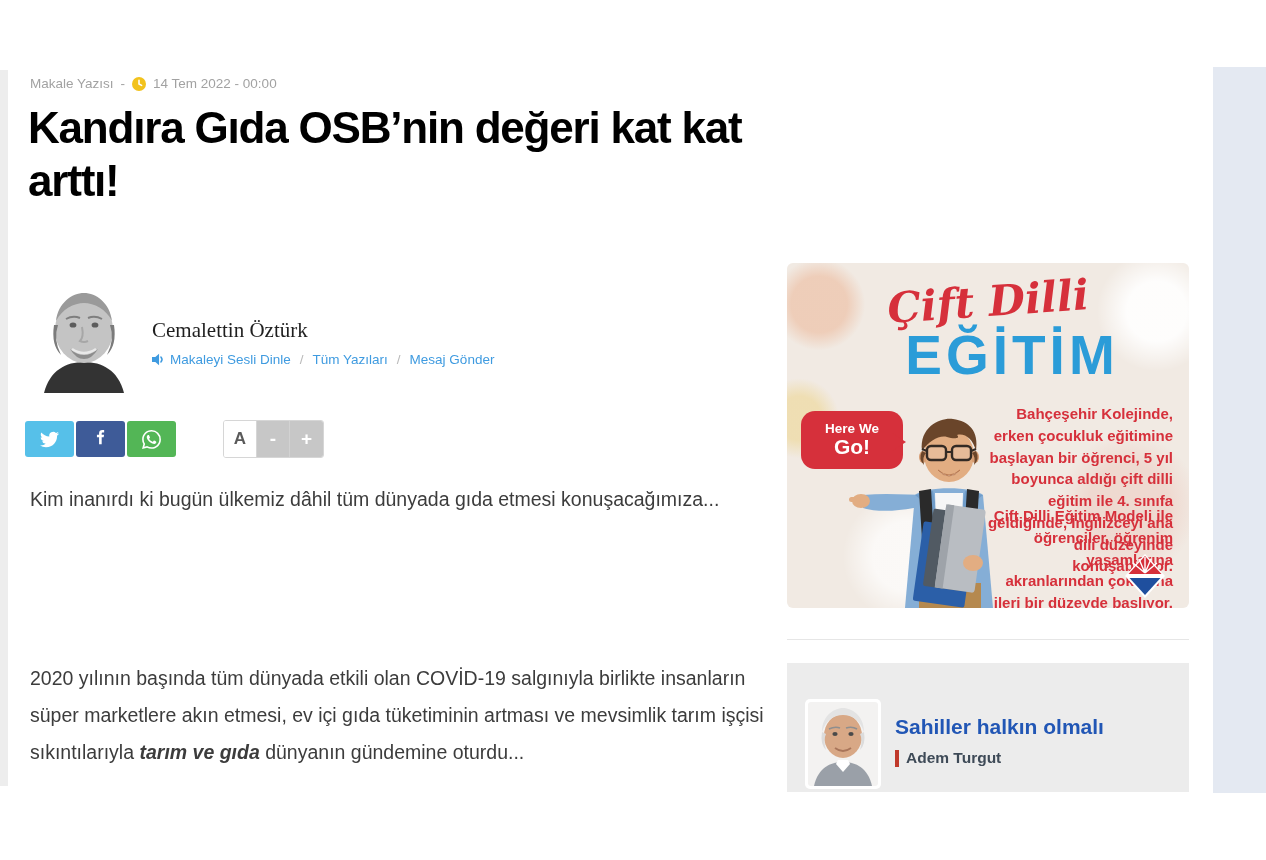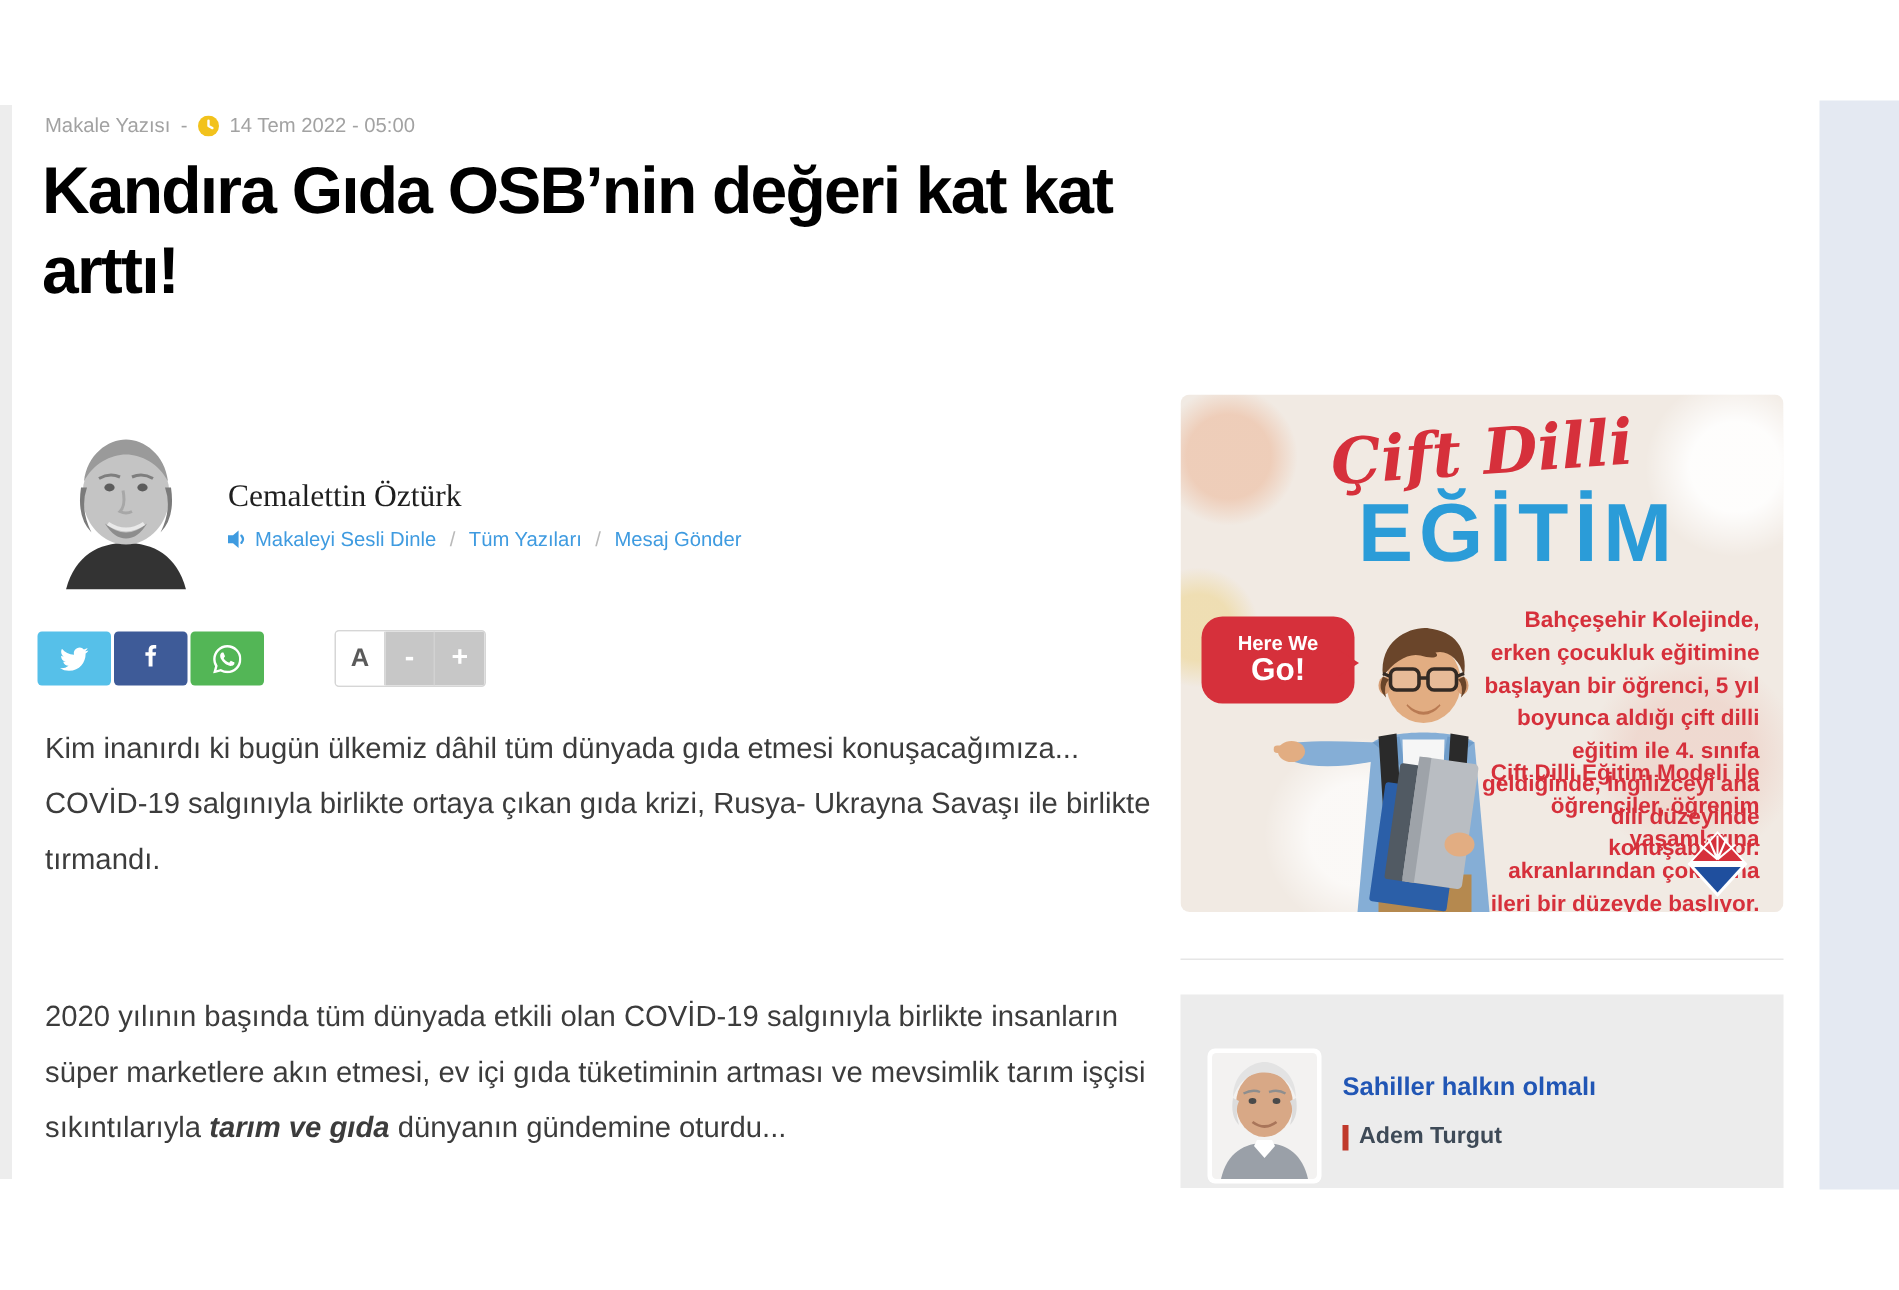--- a/index.html
+++ b/index.html
@@ -78,21 +78,21 @@
   .ad-copy-2 { top:242px; }
   .ad-logo { position:absolute; right:24px; bottom:10px; width:40px; height:44px; }
 
   .sidebar-divider { position:absolute; left:787px; top:639px; width:402px; height:1px; background:#e6e6e6; }
 
   .related-card { position:absolute; left:787px; top:663px; width:402px; height:129px;
                   background:var(--card-bg,#ececec); cursor:pointer; }
   .related-photo { position:absolute; left:18px; top:36px; width:76px; height:90px;
                    background:#fff; border-radius:5px; padding:3px; }
   .related-photo svg { width:100%; height:100%; border-radius:3px; }
-  .related-title { position:absolute; left:108px; top:52px; font-size:17px; font-weight:bold;
+  .related-title { position:absolute; left:108px; top:52px; font-size:21px; font-weight:bold;
                    color:var(--related-title-blue,#2156b5); }
   .related-author { position:absolute; left:108px; top:86px; display:flex; align-items:center; gap:7px;
                     font-size:15.5px; font-weight:bold; color:#3e4a57; }
   .author-bar { width:4px; height:17px; background:#c0392b; display:inline-block; }
 </style>
 </head>
 <body>
 
 <div id="page">
 
@@ -101,21 +101,21 @@
 
   <div class="meta-row">
     <span>Makale Yazısı</span>
     <span>-</span>
     <span class="clock">
       <svg viewBox="0 0 14 14">
           <circle cx="7" cy="7" r="7" fill="#f2c21c"></circle>
           <path d="M7 3.4 V7 L9.6 8.4" stroke="#fff" stroke-width="1.6" fill="none" stroke-linecap="round" stroke-linejoin="round"></path>
         </svg>
     </span>
-    <span>14 Tem 2022 - 05:00</span>
+    <span>14 Tem 2022 - 00:00</span>
   </div>
 
   <h1 class="headline">Kandıra Gıda OSB’nin değeri kat kat arttı!</h1>
 
   <div class="avatar">
     <svg viewBox="0 0 96 110">
       <path d="M8 110 C14 87 30 79 48 79 C66 79 82 87 88 110 Z" fill="#333"></path>
       <ellipse cx="48" cy="47" rx="29" ry="33" fill="#c4c4c4"></ellipse>
       <path d="M20 38 C22 20 36 10 48 10 C60 10 74 20 76 38 C70 26 58 20 48 20 C38 20 26 26 20 38 Z" fill="#9a9a9a"></path>
       <path d="M18 42 q-3 20 7 30 q-8 -16 -3 -30 Z" fill="#7b7b7b"></path>
@@ -165,21 +165,20 @@
     </div>
     <div class="fontsize-widget">
       <div class="fs-cell fs-a">A</div>
       <div class="fs-cell fs-minus">-</div>
       <div class="fs-cell fs-plus">+</div>
     </div>
   </div>
 
   <div class="body-para para-1">
     <div>Kim inanırdı ki bugün ülkemiz dâhil tüm dünyada gıda etmesi konuşacağımıza...</div>
-    <div>COVİD-19 salgınıyla birlikte ortaya çıkan gıda krizi, Rusya- Ukrayna Savaşı ile birlikte tırmandı.</div>
   </div>
   <div class="body-para para-2"><span>2020 yılının başında tüm dünyada etkili olan COVİD-19 salgınıyla birlikte insanların süper marketlere akın etmesi, ev içi gıda tüketiminin artması ve mevsimlik tarım işçisi sıkıntılarıyla </span><em class="strong">tarım ve gıda</em><span> dünyanın gündemine oturdu...</span></div>
 
   <div class="ad-banner">
     <div class="ad-script">Çift Dilli</div>
     <div class="ad-main-title">EĞİTİM</div>
     <div class="ad-bubble">
       <div class="bubble-l1">Here We</div>
       <div class="bubble-l2">Go!</div>
     </div>

